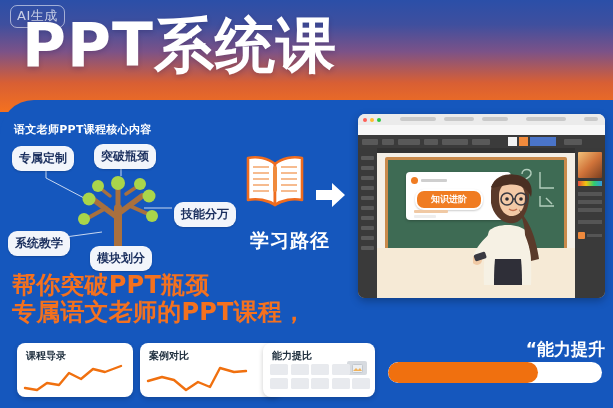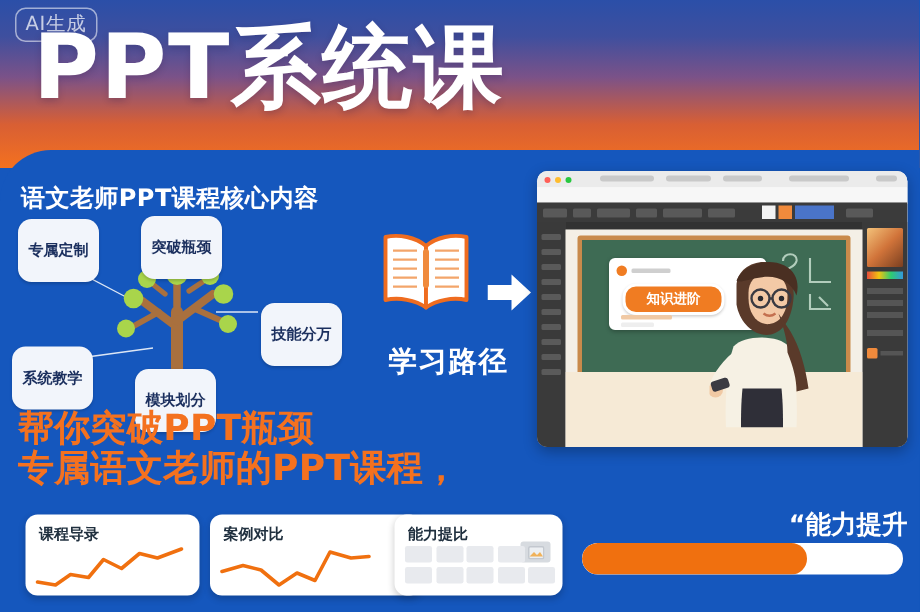--- a/index.html
+++ b/index.html
@@ -38,47 +38,47 @@
   
   .body-panel{
     position:absolute;left:0;top:100px;width:613px;height:308px;
     background:#1557bd;
     border-top-left-radius:34px;
   }
 
   
   .section-heading{
     position:absolute;left:14px;top:122px;
-    font-size:16px;font-weight:bold;color:#ffffff;
+    font-size:11px;font-weight:bold;color:#ffffff;
     letter-spacing:.3px;
     font-family:"DejaVu Sans","Liberation Sans",sans-serif;
     white-space:nowrap;
   }
 
   
   .tree-area{position:absolute;left:6px;top:146px;width:236px;height:116px;}
   .pill{
     position:absolute;
     background:#f2f5fb;color:#1b2f5e;
     border-radius:9px;
-    font-size:10px;font-weight:bold;
-    padding:14px 7px;
+    font-size:12px;font-weight:bold;
+    padding:4px 7px;
     white-space:nowrap;
     font-family:"DejaVu Sans","Liberation Sans",sans-serif;
     box-shadow:0 1px 2px rgba(0,0,0,.18);
   }
   .pill-tl{left:6px;top:0px;}
   .pill-tr{left:88px;top:-2px;}
   .pill-r{left:168px;top:56px;}
   .pill-bl{left:2px;top:85px;}
   .pill-b{left:84px;top:100px;}
   .tree-svg{position:absolute;left:0;top:0;}
 
   
-  .path-block{position:absolute;left:243px;top:152px;width:112px;height:112px;text-decoration:underline;}
+  .path-block{position:absolute;left:234px;top:152px;width:112px;height:112px;text-decoration:underline;}
   .book-icon{position:absolute;left:10px;top:0px;}
   .arrow-icon{position:absolute;left:82px;top:30px;}
   .path-label{
     position:absolute;left:0px;top:76px;width:112px;
     text-align:center;
     font-size:19px;font-weight:bold;color:#ffffff;
     letter-spacing:1px;
     font-family:"DejaVu Sans","Liberation Sans",sans-serif;
     white-space:nowrap;
   }

